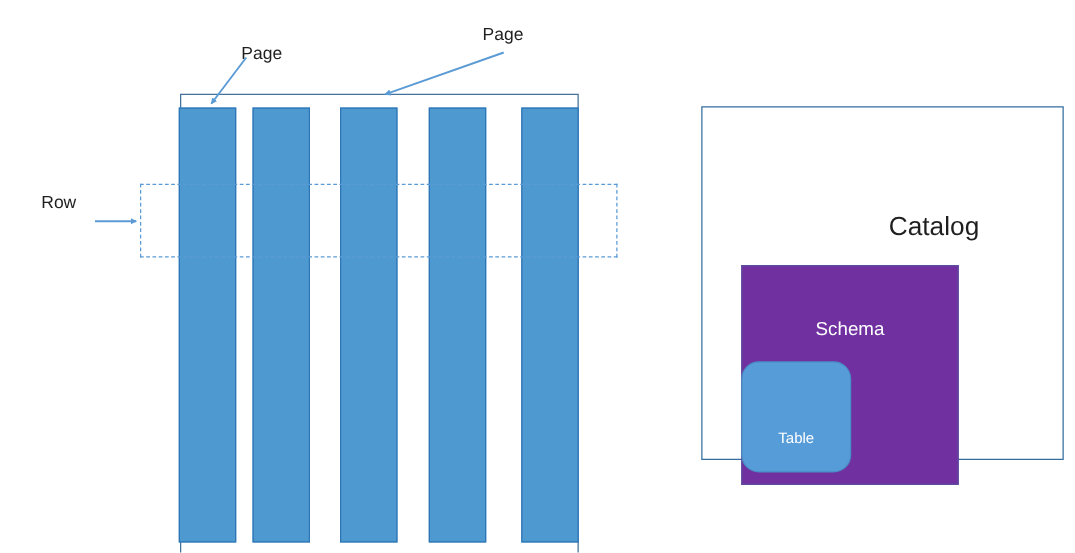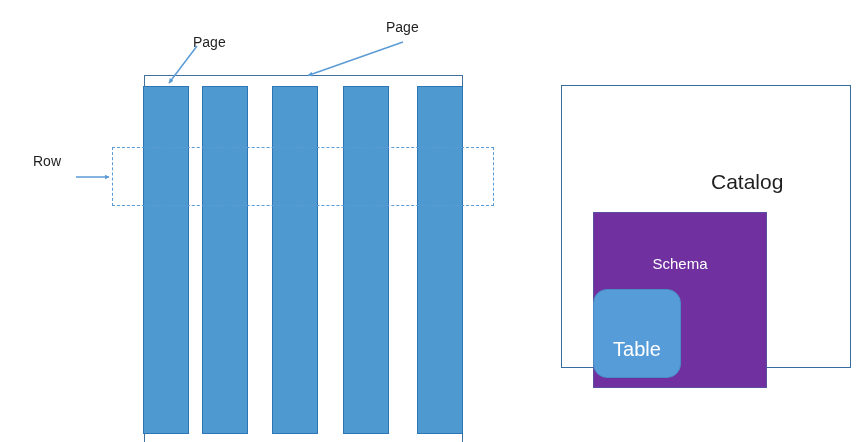--- a/index.html
+++ b/index.html
@@ -89,21 +89,21 @@
     box-sizing: border-box;
     background: var(--table_fill);
     border: 1.5px solid var(--table_border);
     border-radius: 14px;
     display: flex;
     align-items: center;
     justify-content: center;
   }
   #table-label {
     color: var(--white_text);
-    font-size: 20px;
+    font-size: 12px;
     margin-top: 32px;
   }
   #arrow-overlay {
     position: absolute;
     left: 0; top: 0;
     pointer-events: none;
   }
 </style>
 </head>
 <body>

